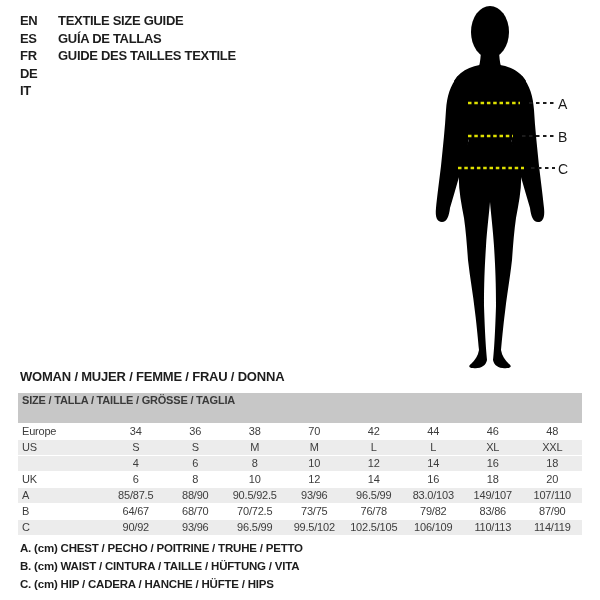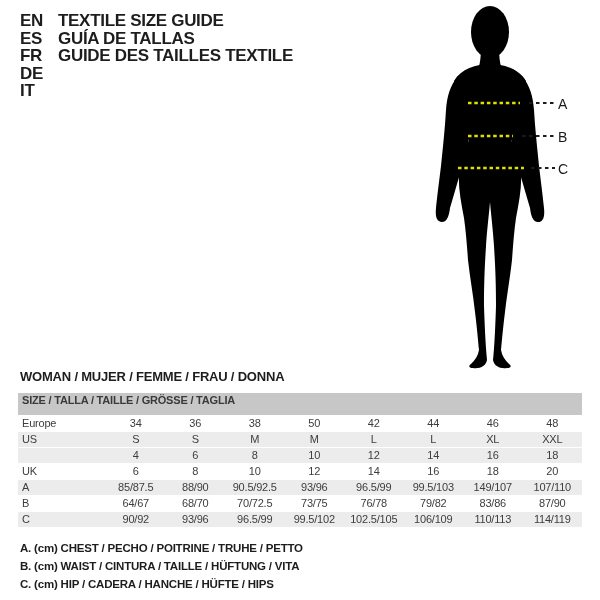--- a/index.html
+++ b/index.html
@@ -19,36 +19,36 @@
     font-family:"Liberation Sans", sans-serif;
     color:var(--text-dark);
     overflow:hidden;
   }
   
   .lang-list{
     position:absolute; left:20px; top:12px;
   }
   .lang-row{
     display:flex; line-height:17.5px;
-    font-weight:700; font-size:17px; letter-spacing:-0.3px;
+    font-weight:700; font-size:13px; letter-spacing:-0.3px;
   }
   .lang-code{width:38px;}
   
   .figure-wrap{position:absolute; left:398px; top:2px; width:200px; height:372px;}
   
   .woman-title{
     position:absolute; left:20px; top:369px;
     font-weight:700; font-size:13px; letter-spacing:-0.2px;
   }
   .size-table{
     position:absolute; left:18px; top:393px; width:564px;
   }
   .size-table-header{
     background:var(--table-header-bg);
-    height:22px; line-height:14px;
+    height:30px; line-height:14px;
     padding-left:4px;
     font-weight:700; font-size:11px; letter-spacing:-0.2px;
     color:#3a3a3a;
     margin-bottom:1px;
   }
   .trow{
     display:grid;
     grid-template-columns:88px repeat(8, 1fr);
     height:16px; line-height:14.5px;
     border-bottom:1px solid #ffffff;
@@ -174,21 +174,21 @@
 <div class="woman-title">WOMAN / MUJER / FEMME / FRAU / DONNA</div>
 
 <div class="size-table">
   <div class="size-table-header">SIZE / TALLA / TAILLE / GRÖSSE / TAGLIA</div>
   <div>
       <div class="trow">
         <div class="cell label">Europe</div>
         <div class="cell">34</div>
         <div class="cell">36</div>
         <div class="cell">38</div>
-        <div class="cell">50</div>
+        <div class="cell">70</div>
         <div class="cell">42</div>
         <div class="cell">44</div>
         <div class="cell">46</div>
         <div class="cell">48</div>
       </div>
       <div class="trow striped">
         <div class="cell label">US</div>
         <div class="cell">S</div>
         <div class="cell">S</div>
         <div class="cell">M</div>
@@ -220,21 +220,21 @@
         <div class="cell">18</div>
         <div class="cell">20</div>
       </div>
       <div class="trow striped">
         <div class="cell label">A</div>
         <div class="cell">85/87.5</div>
         <div class="cell">88/90</div>
         <div class="cell">90.5/92.5</div>
         <div class="cell">93/96</div>
         <div class="cell">96.5/99</div>
-        <div class="cell">99.5/103</div>
+        <div class="cell">83.0/103</div>
         <div class="cell">149/107</div>
         <div class="cell">107/110</div>
       </div>
       <div class="trow">
         <div class="cell label">B</div>
         <div class="cell">64/67</div>
         <div class="cell">68/70</div>
         <div class="cell">70/72.5</div>
         <div class="cell">73/75</div>
         <div class="cell">76/78</div>

